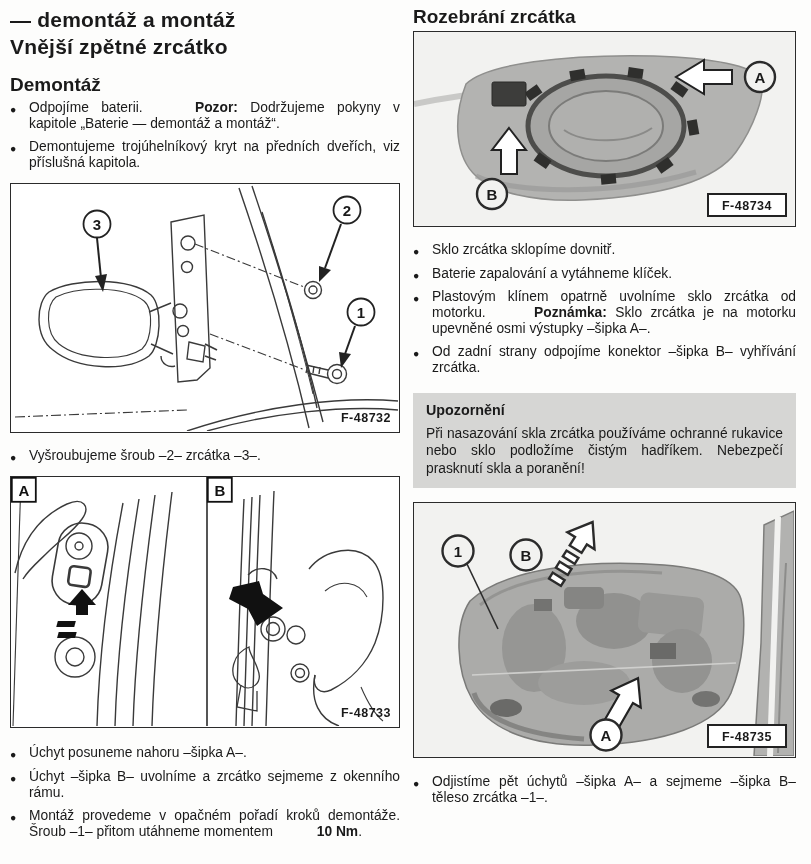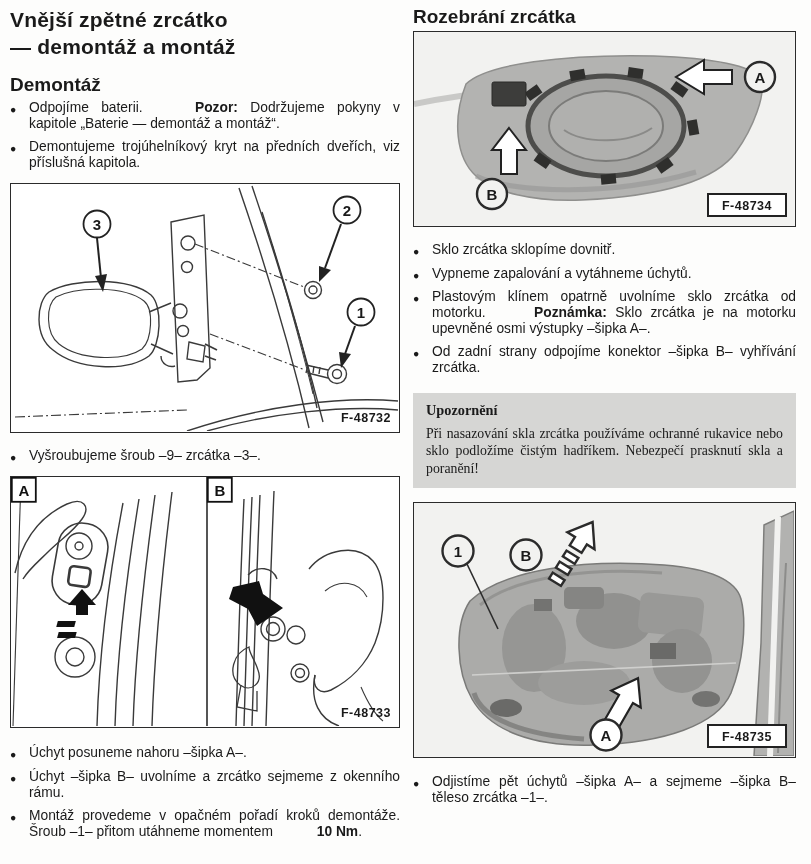--- a/index.html
+++ b/index.html
@@ -29,40 +29,40 @@
     box-sizing:border-box;
   }
   .fig1{width:390px;height:250px;margin:12px 0 15px 0;}
   .fig2{width:390px;height:252px;margin:11px 0 17px 0;}
   .fig3{width:383px;height:196px;margin:0 0 15px 0;background:#f4f4f3;}
   .fig4{width:383px;height:256px;margin:14px 0 16px 0;background:#f4f4f3;}
   .figure svg{display:block;}
 
   .warnbox{
     background:#d6d6d4;padding:9px 13px 11px 13px;margin:16px 0 4px 0;
-    box-sizing:border-box;width:383px;font-family:Liberation Serif, serif;
+    box-sizing:border-box;width:383px;
   }
   .warnbox .wtitle{font-size:14.3px;font-weight:bold;margin:0 0 6px 0;line-height:17px;}
   .warnbox .wtext{font-size:13.8px;line-height:17.5px;text-align:justify;margin:0;}
 
   svg text{font-family:"Liberation Sans","DejaVu Sans",sans-serif;}
   .callout-num{font-size:15px;font-weight:bold;fill:#1a1a1a;}
   .figlabel{font-size:12.5px;font-weight:bold;fill:#1a1a1a;letter-spacing:.5px;}
   .panel-letter{font-size:15px;font-weight:bold;fill:#111;}
 </style>
 </head>
 <body>
 
 <div class="page">
 
   <div class="col-left">
 
     <h1>
+      <span>— demontáž a montáž</span>
       <span>Vnější zpětné zrcátko</span>
-      <span>— demontáž a montáž</span>
     </h1>
 
     <div class="subhead">Demontáž</div>
 
     <div class="bullet">
       <span class="dot">●</span>
       <span class="btext"><span>Odpojíme baterii. </span><b>Pozor:</b><span> Dodržujeme pokyny v kapitole „Baterie — demontáž a montáž“.</span></span>
     </div>
 
     <div class="bullet">
@@ -125,21 +125,21 @@
           <text class="callout-num" x="350" y="133.5" text-anchor="middle">1</text>
           <line x1="344" y1="142" x2="334" y2="170" stroke="#222" stroke-width="2"></line>
           <polygon points="328,168 340,170 330,184" fill="#222"></polygon>
         </g>
         <text class="figlabel" x="380" y="238" text-anchor="end">F-48732</text>
       </svg>
     </div>
 
     <div class="bullet">
       <span class="dot">●</span>
-      <span class="btext">Vyšroubujeme šroub –9– zrcátka –3–.</span>
+      <span class="btext">Vyšroubujeme šroub –2– zrcátka –3–.</span>
     </div>
 
     <div class="figure fig2">
       <svg width="387" height="249" viewBox="0 0 387 249">
         <line x1="196" y1="0" x2="196" y2="249" stroke="#2b2b2b" stroke-width="1.6"></line>
         <g fill="none" stroke="#3a3a3a" stroke-width="1.4">
 
           <path d="M10,2 L2,249" stroke-width="1.1"></path>
           <path d="M4,96 C12,60 32,38 56,27 C72,20 80,29 71,42 C61,56 50,62 38,74 C28,84 18,92 12,102"></path>
           <path d="M112,26 C96,110 88,180 86,249"></path>
@@ -267,21 +267,21 @@
       </svg>
     </div>
 
     <div class="bullet">
       <span class="dot">●</span>
       <span class="btext">Sklo zrcátka sklopíme dovnitř.</span>
     </div>
 
     <div class="bullet">
       <span class="dot">●</span>
-      <span class="btext">Vypneme zapalování a vytáhneme úchytů.</span>
+      <span class="btext">Baterie zapalování a vytáhneme klíček.</span>
     </div>
 
     <div class="bullet">
       <span class="dot">●</span>
       <span class="btext"><span>Plastovým klínem opatrně uvolníme sklo zrcátka od motorku. </span><b>Poznámka:</b><span> Sklo zrcátka je na motorku upevněné osmi výstupky –šipka A–.</span></span>
     </div>
 
     <div class="bullet">
       <span class="dot">●</span>
       <span class="btext">Od zadní strany odpojíme konektor –šipka B– vyhřívání zrcátka.</span>

